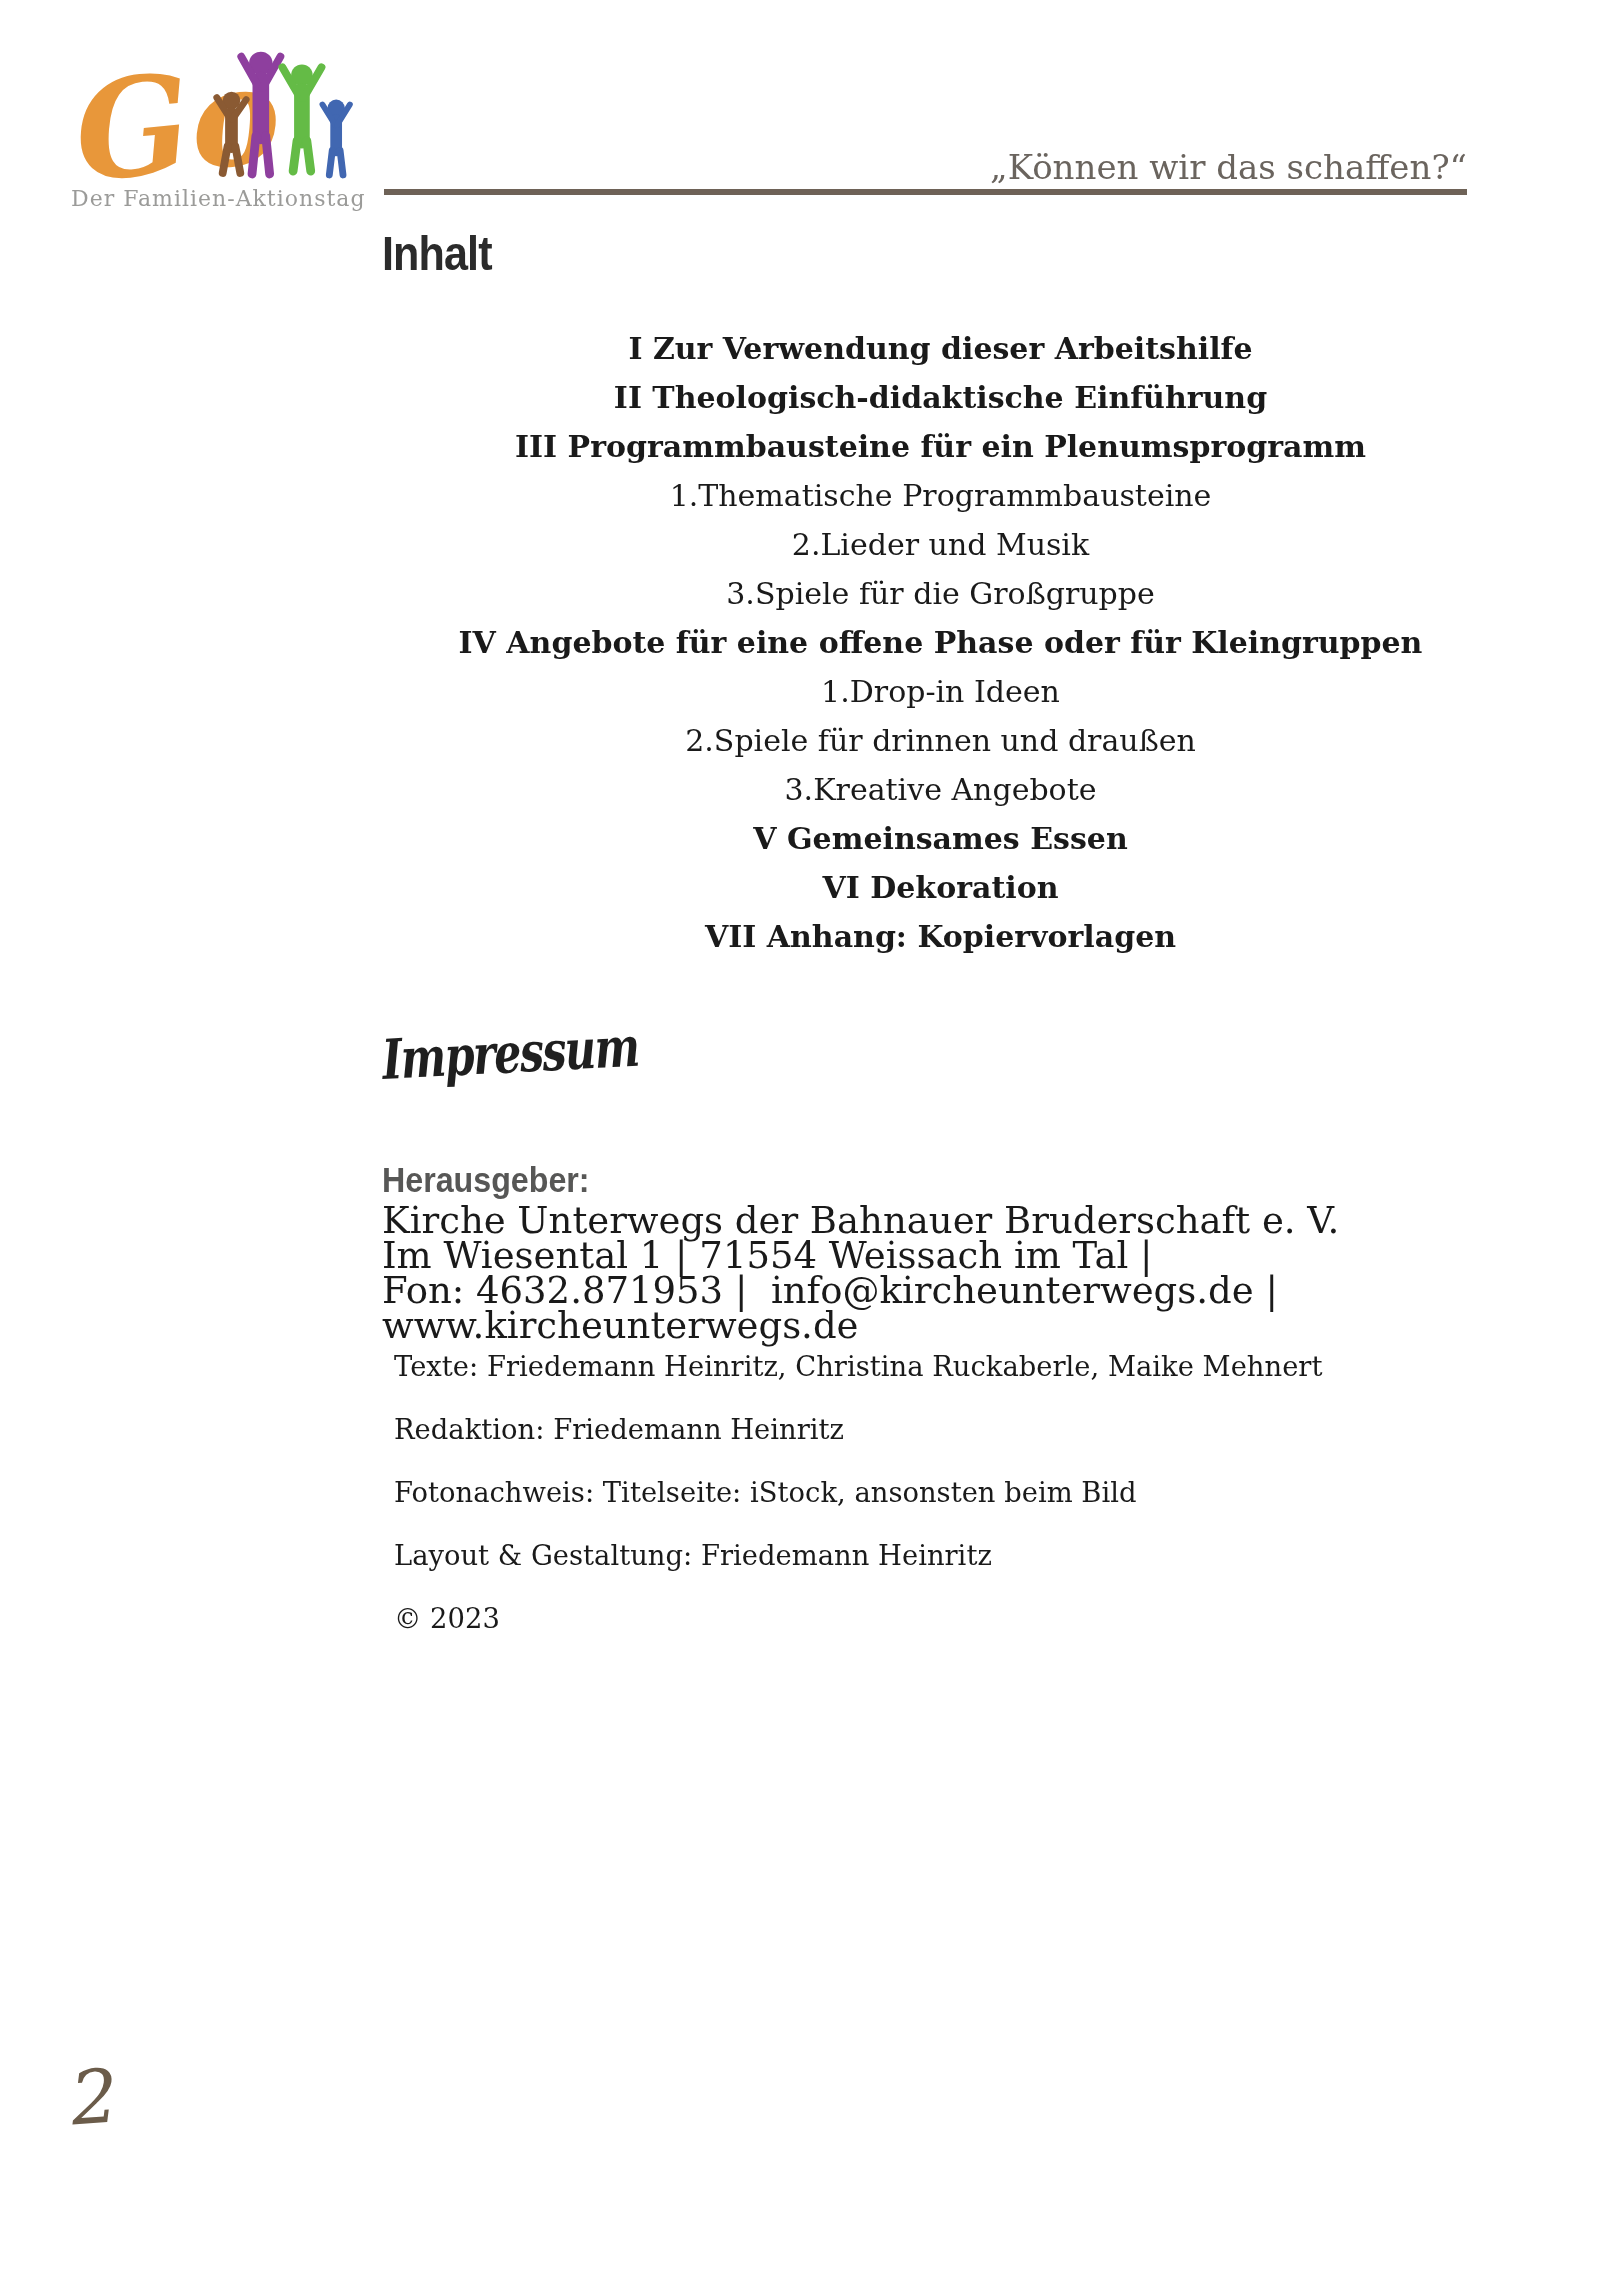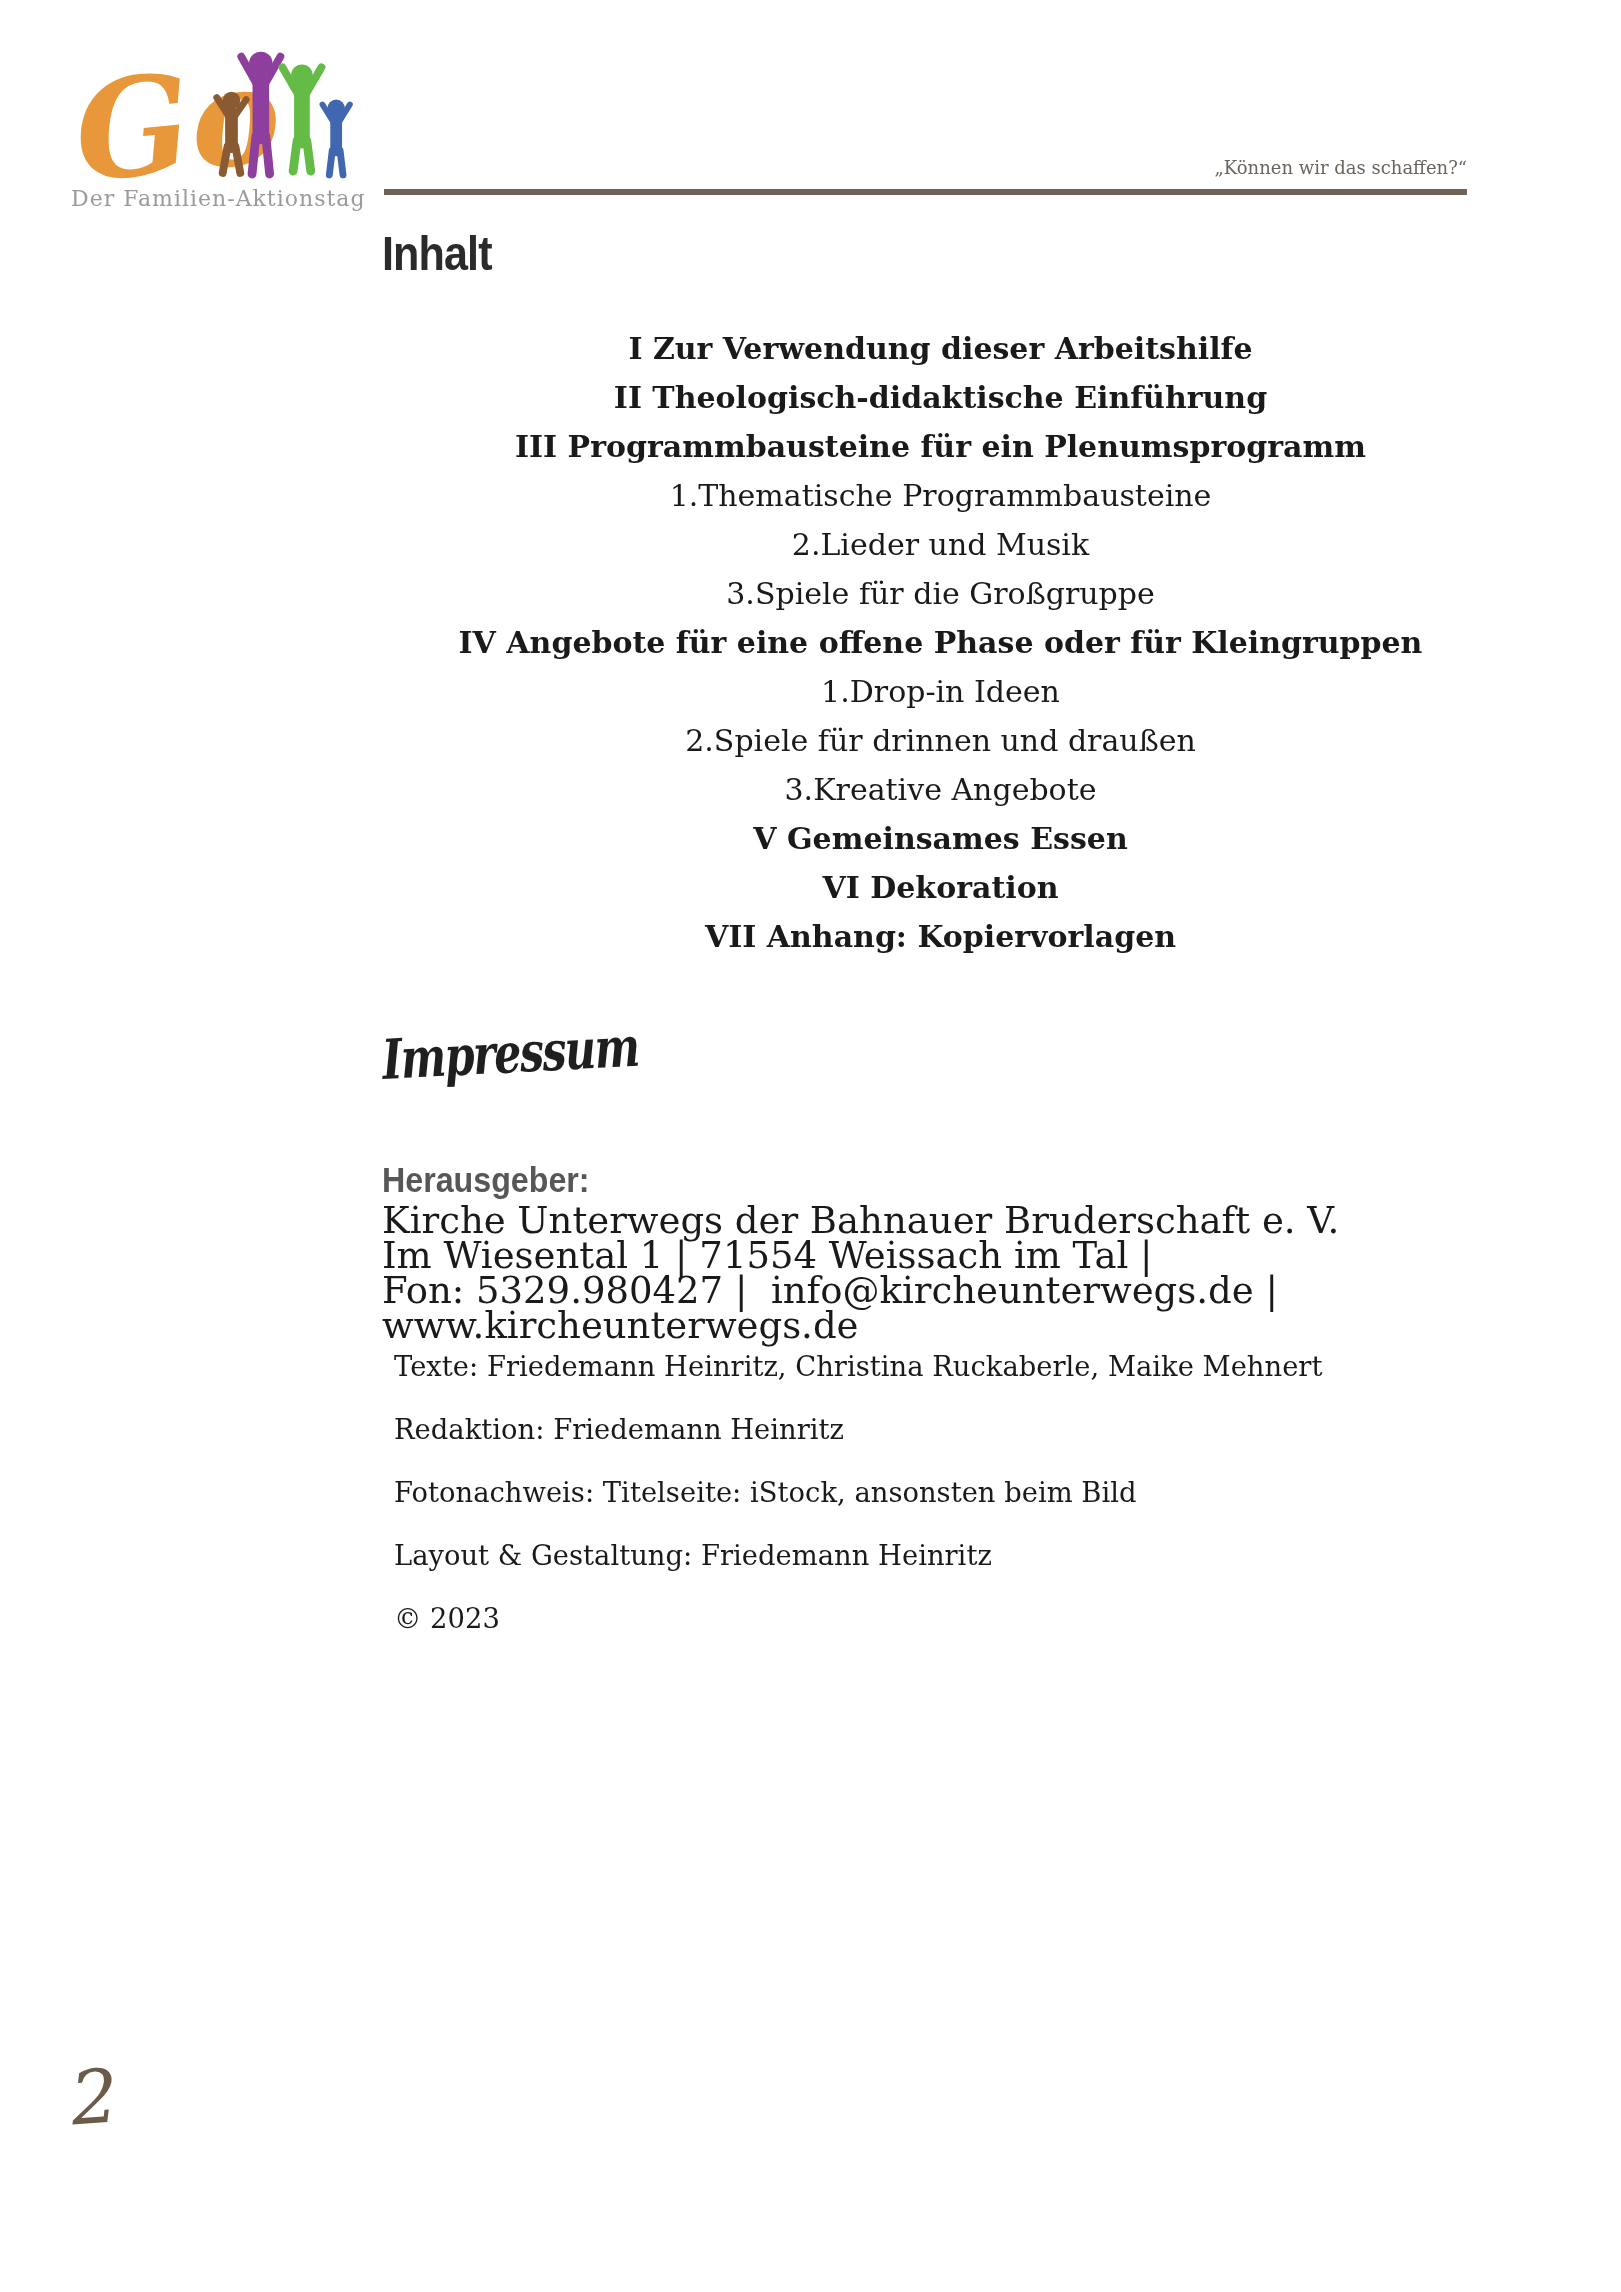--- a/index.html
+++ b/index.html
@@ -12,22 +12,22 @@
     overflow:hidden;
   }
   
   .logo{position:absolute;left:69px;top:37px;width:323px;height:181px;}
   .logo svg{display:block;}
   .logo-tagline{
     position:absolute;left:71px;top:186px;width:314px;
     font-size:22px;letter-spacing:1px;color:#9b9b99;white-space:nowrap;
   }
   .header-quote{
-    position:absolute;top:157px;right:154px;
-    font-size:18px;color:#6a645e;white-space:nowrap;
+    position:absolute;top:147px;right:154px;
+    font-size:34px;color:#6a645e;white-space:nowrap;
   }
   .header-rule{
     position:absolute;left:384px;top:189px;width:1083px;height:5.9px;
     background:#6e6257;
   }
   
   .toc-title{
     position:absolute;left:382px;top:225px;
     font-family:"Liberation Sans", sans-serif;
     font-size:49px;font-weight:700;color:#2b2b2b;
@@ -141,21 +141,21 @@
     <div class="toc-item lvl-main">V Gemeinsames Essen</div>
     <div class="toc-item lvl-main">VI Dekoration</div>
     <div class="toc-item lvl-main">VII Anhang: Kopiervorlagen</div>
   </div>
 
   <div class="impressum-title">Impressum</div>
   <div class="publisher-heading">Herausgeber:</div>
   <div class="address">
     <div class="address-line">Kirche Unterwegs der Bahnauer Bruderschaft e. V.</div>
     <div class="address-line">Im Wiesental 1 | 71554 Weissach im Tal |</div>
-    <div class="address-line">Fon: 5329.980427 |  info@kircheunterwegs.de | www.kircheunterwegs.de</div>
+    <div class="address-line">Fon: 4632.871953 |  info@kircheunterwegs.de | www.kircheunterwegs.de</div>
   </div>
   <div class="credits">
     <p>Texte: Friedemann Heinritz, Christina Ruckaberle, Maike Mehnert</p>
     <p>Redaktion: Friedemann Heinritz</p>
     <p>Fotonachweis: Titelseite: iStock, ansonsten beim Bild</p>
     <p>Layout &amp; Gestaltung: Friedemann Heinritz</p>
     <p>© 2023</p>
   </div>
 
   <div class="page-number">2</div>

